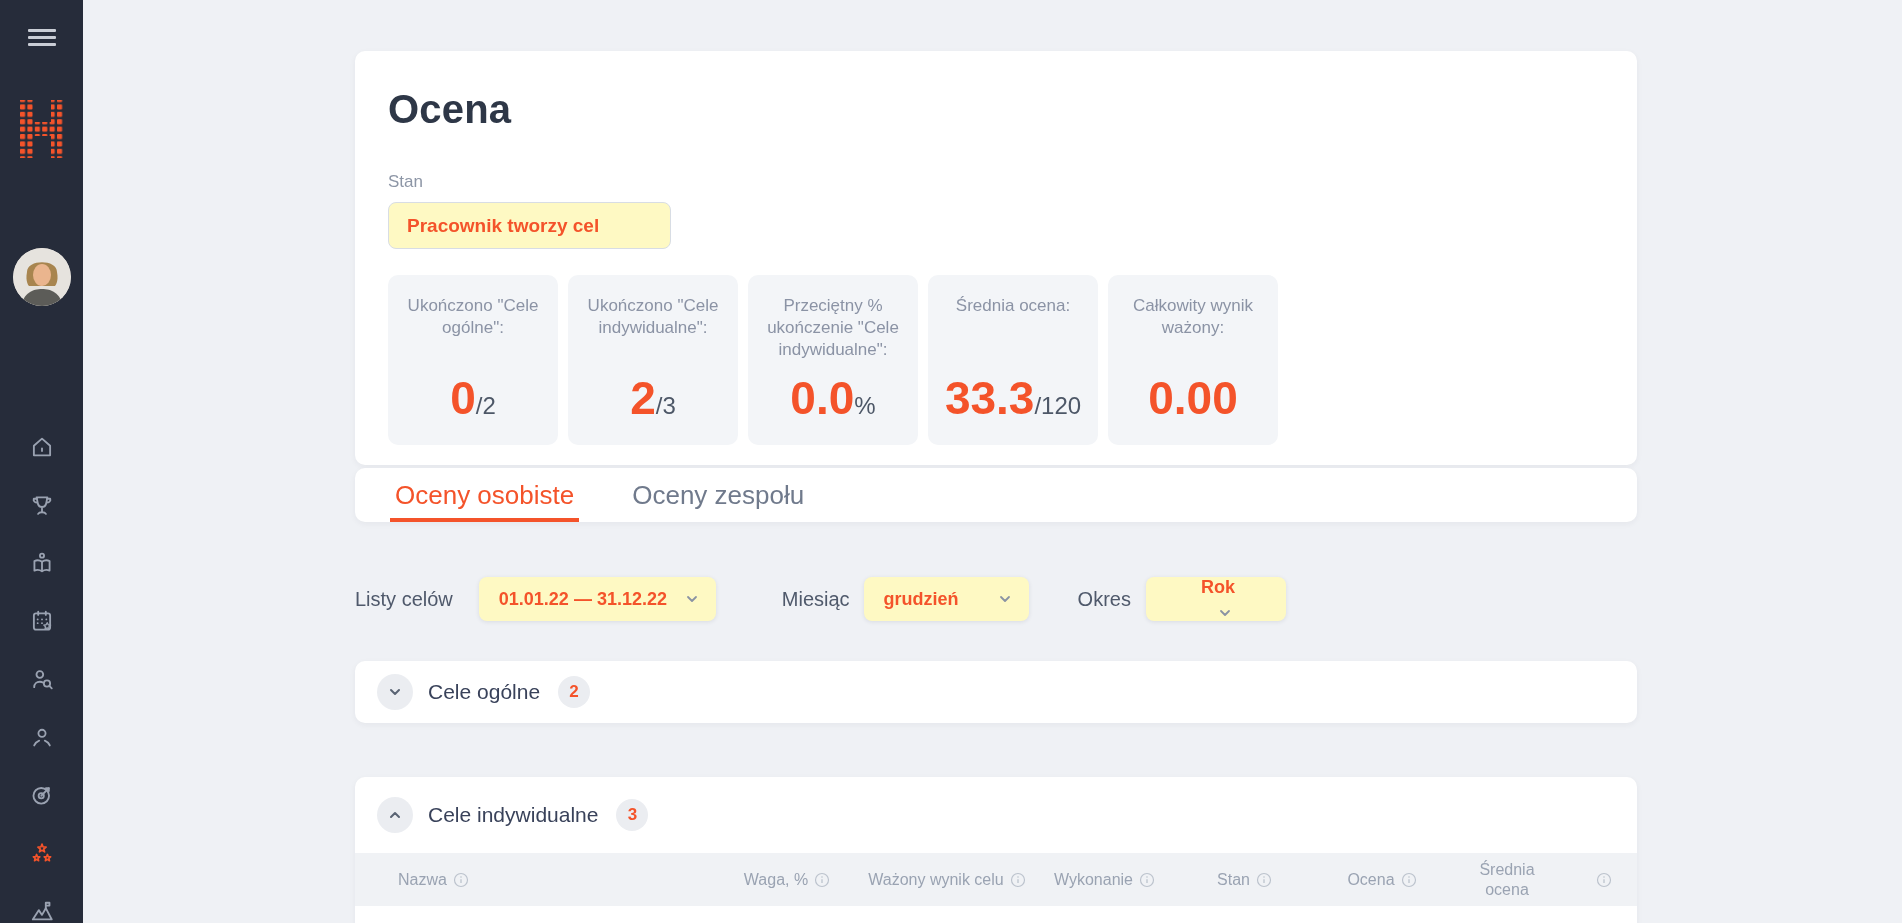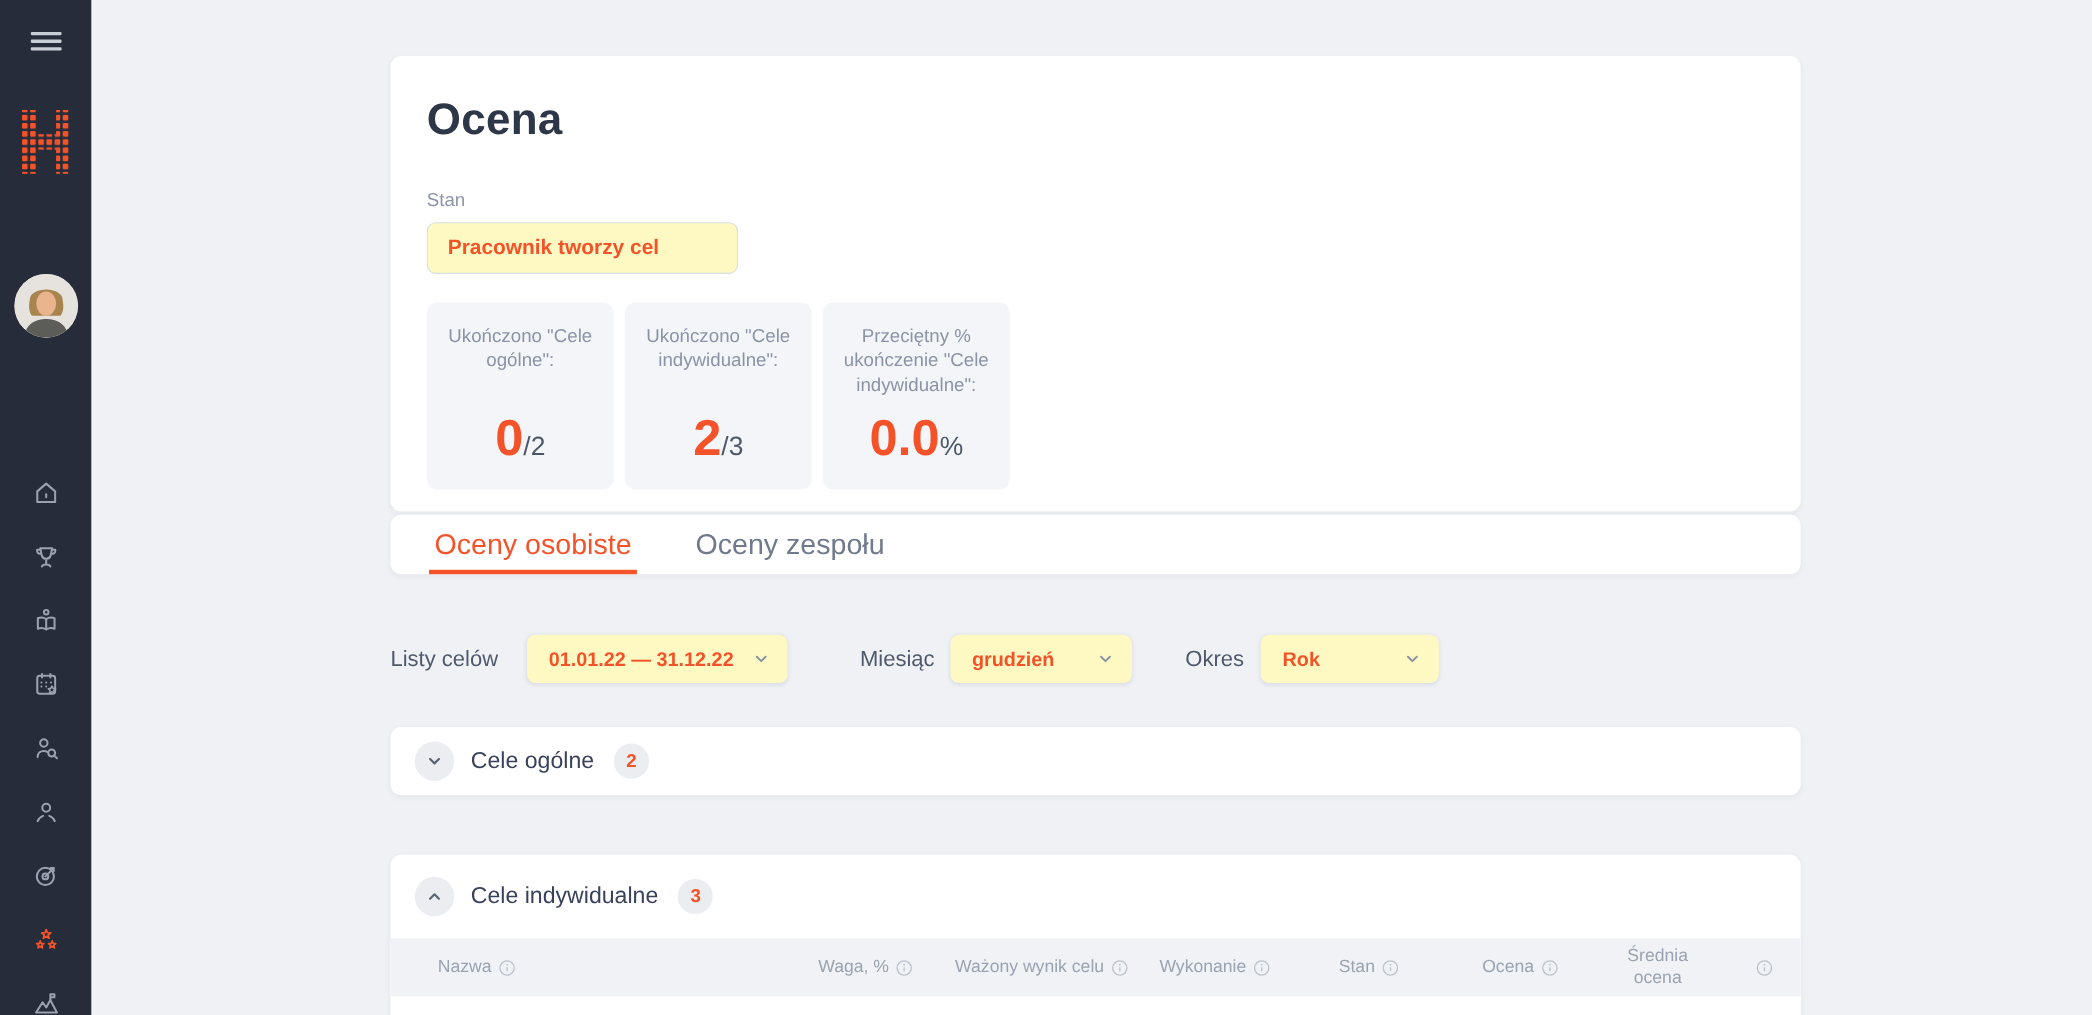--- a/index.html
+++ b/index.html
@@ -75,21 +75,21 @@
     box-shadow: 0 1px 4px rgba(33,44,66,0.10);
     display: flex; align-items: center; justify-content: space-between;
     padding: 0 16px 0 20px; cursor: pointer;
   }
   .filter-value { font-size: 18px; font-weight: 700; color: #f4532a; white-space: nowrap; }
   .filter-select svg { margin-left: 14px; flex-shrink: 0; }
   .fs-1 { width: 237px; margin-left: 26px; }
   .fl-2 { margin-left: 66px; }
   .fs-2 { width: 165px; margin-left: 14px; }
   .fl-3 { margin-left: 49px; }
-  .fs-3 { width: 162px; margin-left: 15px; }
+  .fs-3 { width: 140px; margin-left: 15px; flex-direction: column; }
 
   .section-card { margin-top: 40px; display: flex; align-items: center; height: 62px; padding: 0 22px; }
   .section-card-2 { margin-top: 54px; height: 160px; padding: 0; flex-direction: column; align-items: stretch; overflow: hidden; }
   .section-head { display: flex; align-items: center; height: 76px; padding: 0 22px; flex-shrink: 0; border-radius: 25px; }
   .chevron-circle {
     width: 36px; height: 36px; border-radius: 50%; background: #ebedf1;
     border: none; display: flex; align-items: center; justify-content: center; cursor: pointer; flex-shrink: 0;
   }
   .section-title { margin-left: 15px; font-size: 21px; font-weight: 400; color: #39425a; }
   .count-badge {
@@ -238,20 +238,28 @@
             <div class="stat-value-wrap"><span class="stat-value">0</span><span class="stat-suffix">/2</span></div>
           </div>
           <div class="stat-card">
             <div class="stat-label">Ukończono "Cele indywidualne":</div>
             <div class="stat-value-wrap"><span class="stat-value">2</span><span class="stat-suffix">/3</span></div>
           </div>
           <div class="stat-card">
             <div class="stat-label">Przeciętny % ukończenie "Cele indywidualne":</div>
             <div class="stat-value-wrap"><span class="stat-value">0.0</span><span class="stat-suffix">%</span></div>
           </div>
+          <div class="stat-card">
+            <div class="stat-label">Średnia ocena:</div>
+            <div class="stat-value-wrap"><span class="stat-value">33.3</span><span class="stat-suffix">/120</span></div>
+          </div>
+          <div class="stat-card">
+            <div class="stat-label">Całkowity wynik ważony:</div>
+            <div class="stat-value-wrap"><span class="stat-value">0.00</span><span class="stat-suffix"></span></div>
+          </div>
         </div>
       </section>
 
       <div class="card tab-card">
         <div class="tab active">Oceny osobiste</div>
         <div class="tab">Oceny zespołu</div>
       </div>
 
       <div class="filters">
         <span class="filter-label">Listy celów</span>

